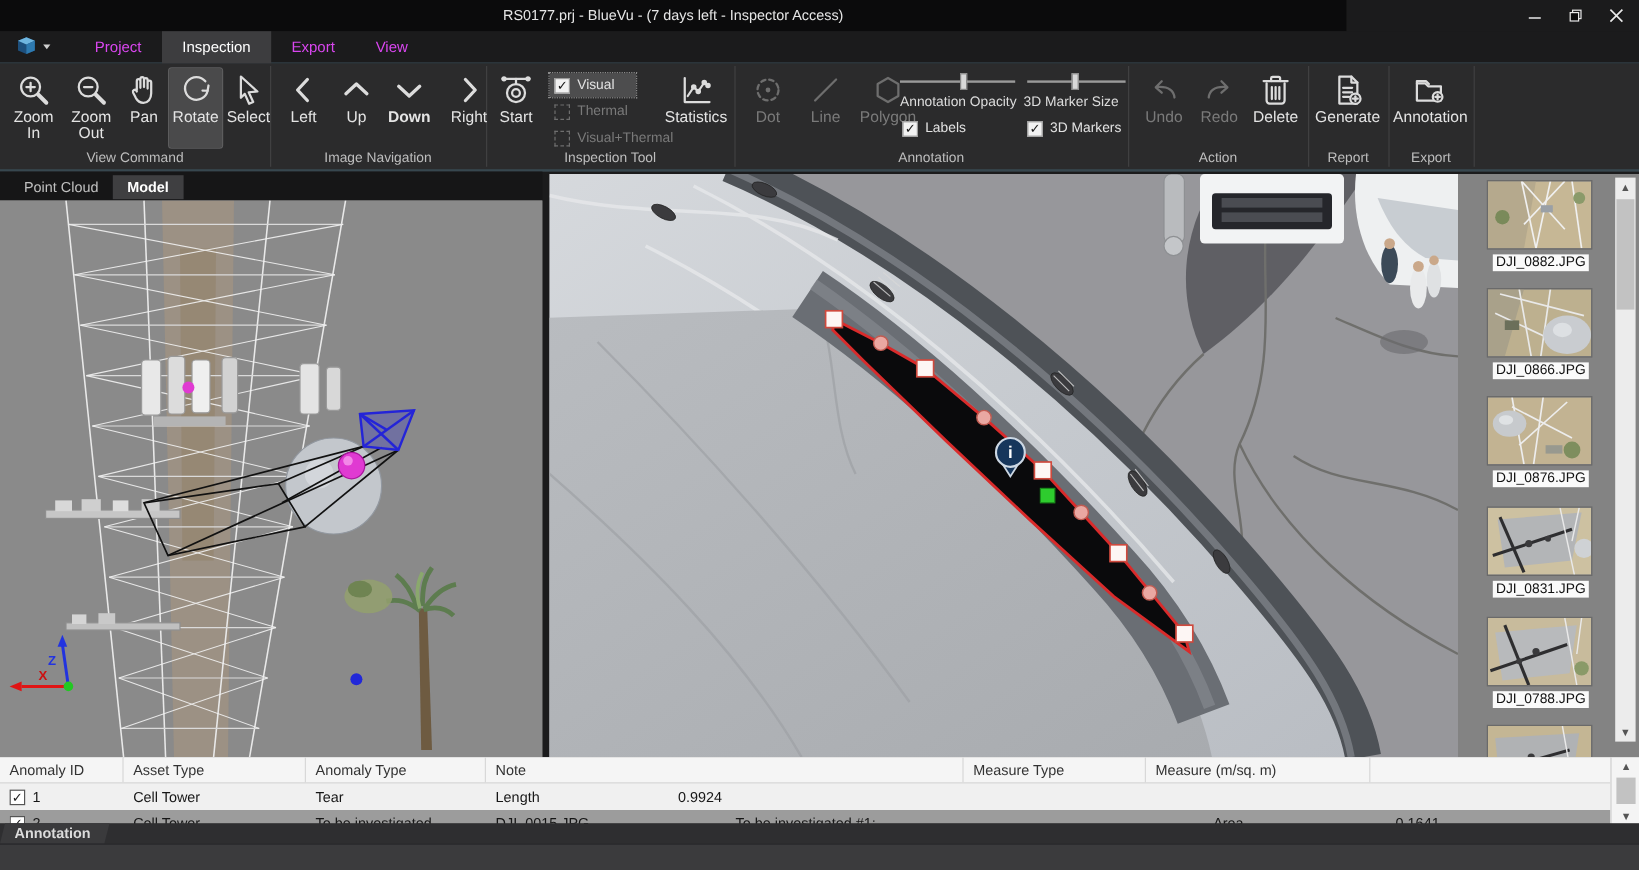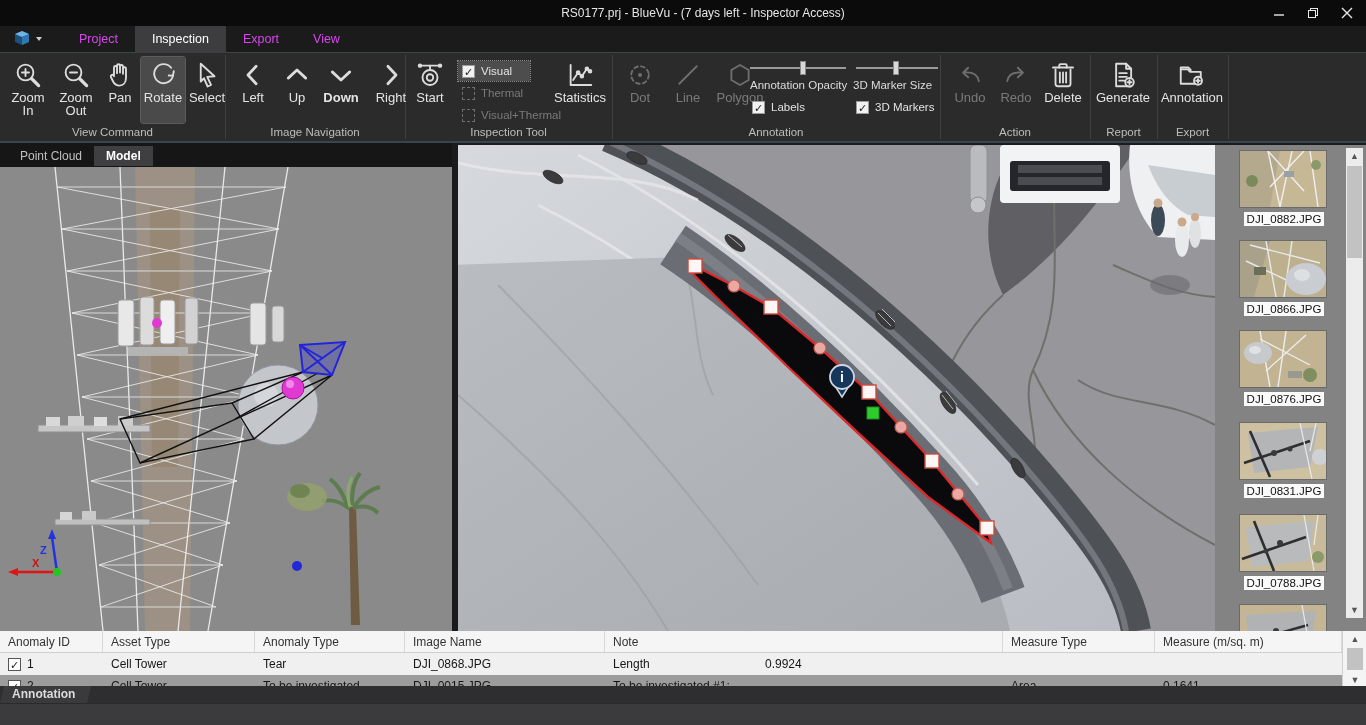--- a/index.html
+++ b/index.html
@@ -1,21 +1,21 @@
 <!DOCTYPE html>
 <html><head>
 <meta charset="utf-8">
 <style>
   html,body{margin:0;padding:0;background:#000;}
   *{box-sizing:border-box;font-family:"Liberation Sans",sans-serif;}
   #app{position:relative;width:1366px;height:725px;background:#1b1b1c;overflow:hidden;}
   .abs{position:absolute;}
 
   
-  #titlebar{left:0;top:0;width:1366px;height:26px;background:#0b0b0c;color:#e6e6e6;padding-left:20px;}
+  #titlebar{left:0;top:0;width:1122px;height:26px;background:#0b0b0c;color:#e6e6e6;}
   #title-text{width:100%;text-align:center;line-height:26px;font-size:12px;}
   .winbtn{top:0;width:34px;height:26px;display:flex;align-items:center;justify-content:center;color:#e8e8e8;cursor:pointer;}
 
   
   #menubar{left:0;top:26px;width:1366px;height:27px;background:#1b1b1c;border-bottom:1px solid #37474f;}
   .ribbon-tab{height:27px;line-height:27px;padding:0 17px;font-size:12.5px;color:#d946ef;float:left;cursor:pointer;}
   .ribbon-tab.active{background:#3d3d3f;color:#ffffff;}
   #applogo{left:14px;top:29px;width:36px;height:20px;}
 
   
@@ -662,33 +662,31 @@
       <div class="sthumb" style="top:18px;height:92px;"></div>
       <div class="sarrow" style="top:454px;">▼</div>
     </div>
   </div>
 
   <div class="abs" id="table">
     <div class="trow" id="thead">
       <div class="tcell" style="width:103px;">Anomaly ID</div>
       <div class="tcell" style="width:152px;">Asset Type</div>
       <div class="tcell" style="width:150px;">Anomaly Type</div>
-      <div class="tcell" style="width:200px;">Image Name</div>
       <div class="tcell" style="width:398px;">Note</div>
       <div class="tcell" style="width:152px;">Measure Type</div>
       <div class="tcell" style="width:187px;">Measure (m/sq. m)</div>
     </div>
     <div class="trow datarow row0">
       <div class="tcell" style="width:103px;">
           <span class="rowchk">✓</span>
           <span>1</span>
         </div>
       <div class="tcell" style="width:152px;">Cell Tower</div>
       <div class="tcell" style="width:150px;">Tear</div>
-      <div class="tcell" style="width:200px;">DJI_0868.JPG</div>
       <div class="tcell" style="width:152px;text-align:center;">Length</div>
       <div class="tcell" style="width:187px;">0.9924</div>
     </div>
     <div class="trow datarow row1">
       <div class="tcell" style="width:103px;">
           <span class="rowchk">✓</span>
           <span>2</span>
         </div>
       <div class="tcell" style="width:152px;">Cell Tower</div>
       <div class="tcell" style="width:150px;">To be investigated</div>

